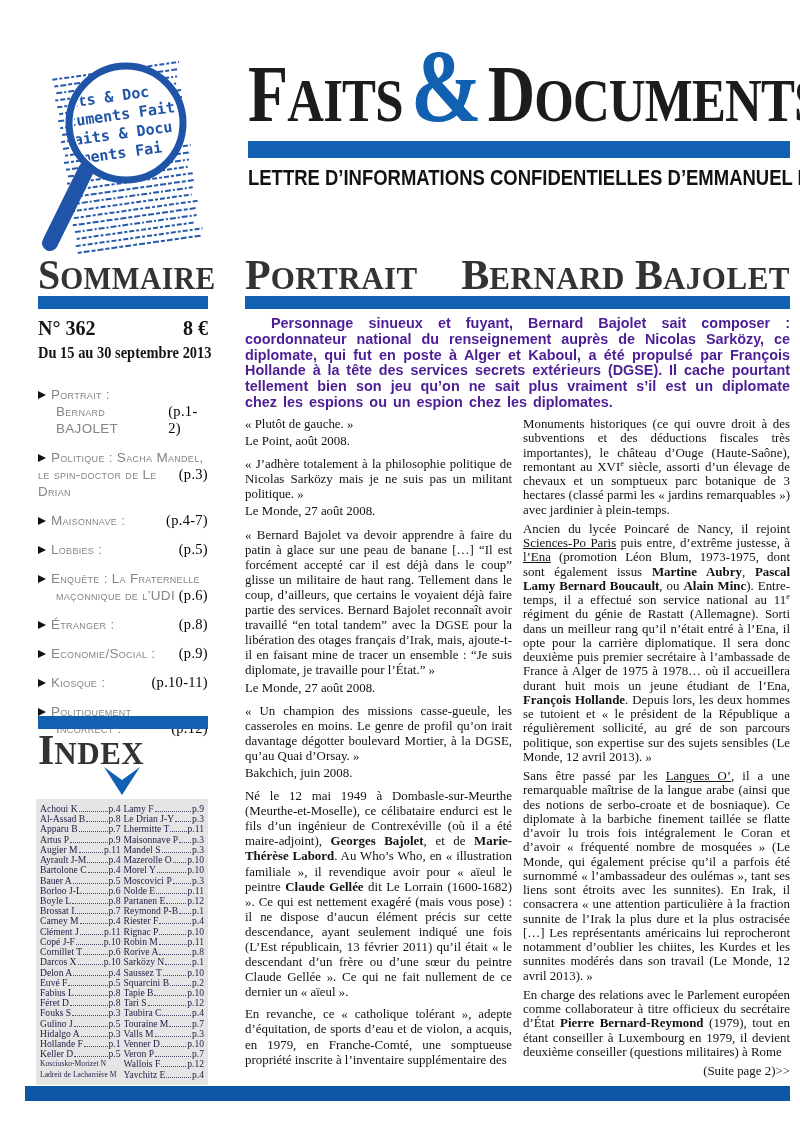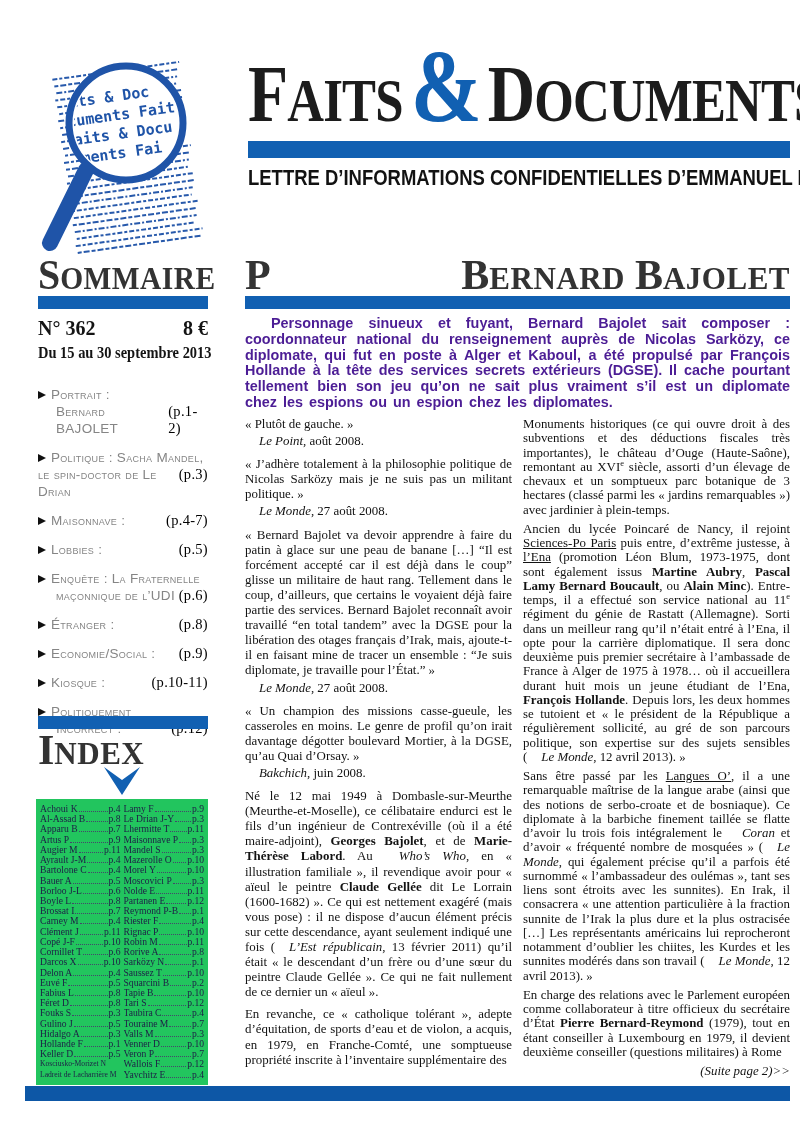--- a/index.html
+++ b/index.html
@@ -45,21 +45,21 @@
   .som-row.indent{padding-left:18px;}
   .tri{width:0;height:0;border-left:8px solid #101010;border-top:4.5px solid transparent;
         border-bottom:4.5px solid transparent;margin-right:5px;display:inline-block;align-self:center;flex:none;}
   .spacer{flex:1;}
   .som-page{font-family:"Liberation Serif","DejaVu Serif",serif;font-variant:normal;color:#000;
         font-size:14.5px;margin-left:3px;}
 
   .index-bar{position:absolute;left:38px;top:716px;width:170px;height:13px;background:var(--blue);}
   .index-heading{position:absolute;left:38px;top:729px;}
   .index-arrow{position:absolute;left:104px;top:767px;}
-  .index-panel{position:absolute;left:36px;top:799px;width:172px;height:286px;background:#22c55e;
+  .index-panel{position:absolute;left:36px;top:799px;width:172px;height:286px;background:#e5e5e5;
         padding:5px 4px;box-sizing:border-box;display:flex;gap:3px;}
   .idx-col{flex:1;display:flex;flex-direction:column;overflow:hidden;}
   .idx-row{display:flex;align-items:baseline;font-size:9.6px;line-height:10.25px;color:#1e1e46;
         white-space:nowrap;overflow:hidden;}
   .idx-row.small{font-size:7.6px;gap:16px;}
   .idx-lead{flex:1;border-bottom:1px dotted #45456b;margin:0 1px 2px 1px;min-width:3px;}
 
   
   .portrait-heading{position:absolute;left:245px;top:254px;width:545px;display:flex;
         justify-content:space-between;align-items:baseline;}
@@ -69,21 +69,21 @@
         font-size:14.4px;line-height:15.8px;text-align:justify;text-indent:26px;
         color:#4c1d95;word-spacing:2px;}
   .article-columns{position:absolute;left:245px;top:417px;width:545px;display:flex;gap:11px;}
   .col{flex:1;min-width:0;}
   .par{font-size:12.9px;line-height:15.1px;text-align:justify;margin:0 0 7px 0;color:#121212;}
   .par.quote{margin-bottom:2px;}
   .par.source{text-align:left;margin-bottom:8px;}
   .col-right .par{line-height:14.25px;margin-bottom:5px;}
   .par.suite{text-align:right;margin-top:4px;}
   .par .b{font-weight:bold;}
-  .par .i{font-style:italic;margin-left:14px;}
+  .par .i{}
   .par .u{text-decoration:underline;}
   .par sup{font-size:0.65em;line-height:0;}
 
   .footer-bar{position:absolute;left:25px;top:1086px;width:765px;height:15px;background:#0d57a6;}
 </style>
 </head>
 <body>
 
 <div class="page">
 
@@ -523,20 +523,21 @@
           <span class="idx-name">Yavchitz E</span>
           <span class="idx-lead"></span>
           <span class="idx-page">p.4</span>
         </div>
       </div>
   </div>
 
   <div class="portrait-heading">
     <span class="sec-heading">
       <span class="h-big">P</span>
+        <span class="h-small">ORTRAIT</span>
     </span>
     <span class="sec-heading">
       <span class="h-big">B</span>
         <span class="h-small">ERNARD</span>
         <span class="h-big word-gap">B</span>
         <span class="h-small">AJOLET</span>
     </span>
   </div>
   <div class="main-bar"></div>
   <div class="intro">Personnage sinueux et fuyant, Bernard Bajolet sait composer : coordonnateur national du renseignement auprès de Nicolas Sarközy, ce diplomate, qui fut en poste à Alger et Kaboul, a été propulsé par François Hollande à la tête des services secrets extérieurs (DGSE). Il cache pourtant tellement bien son jeu qu’on ne sait plus vraiment s’il est un diplomate chez les espions ou un espion chez les diplomates.</div>

